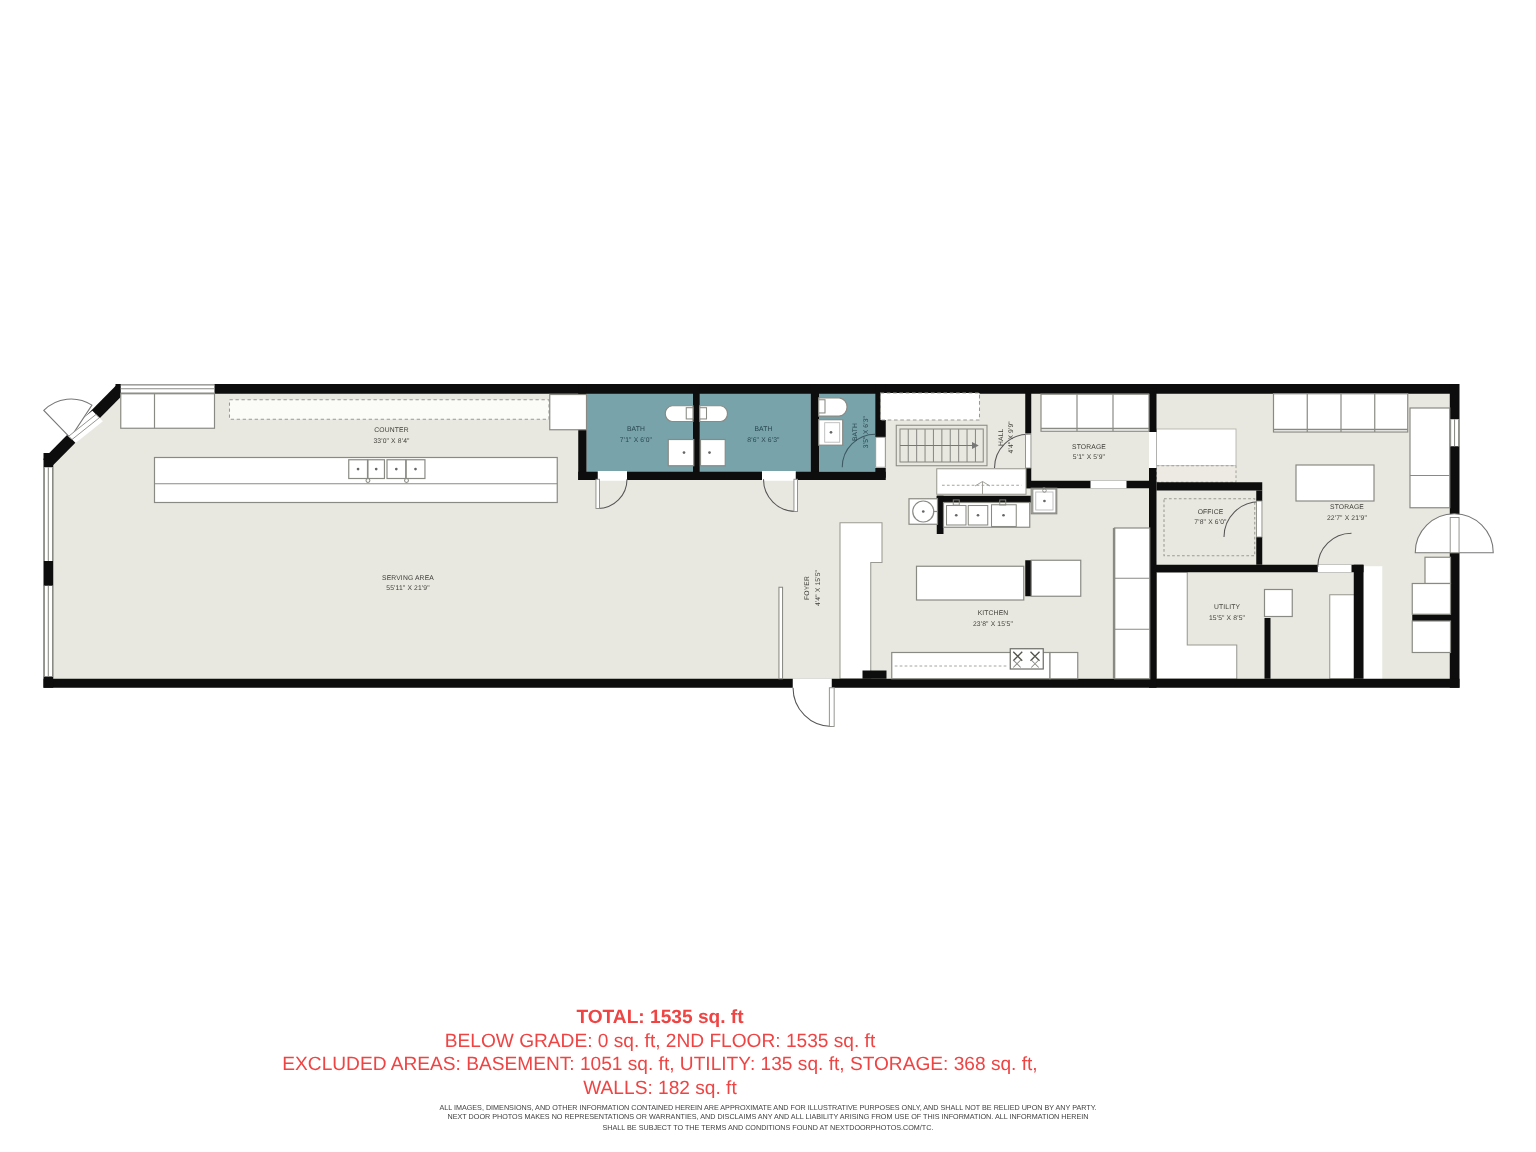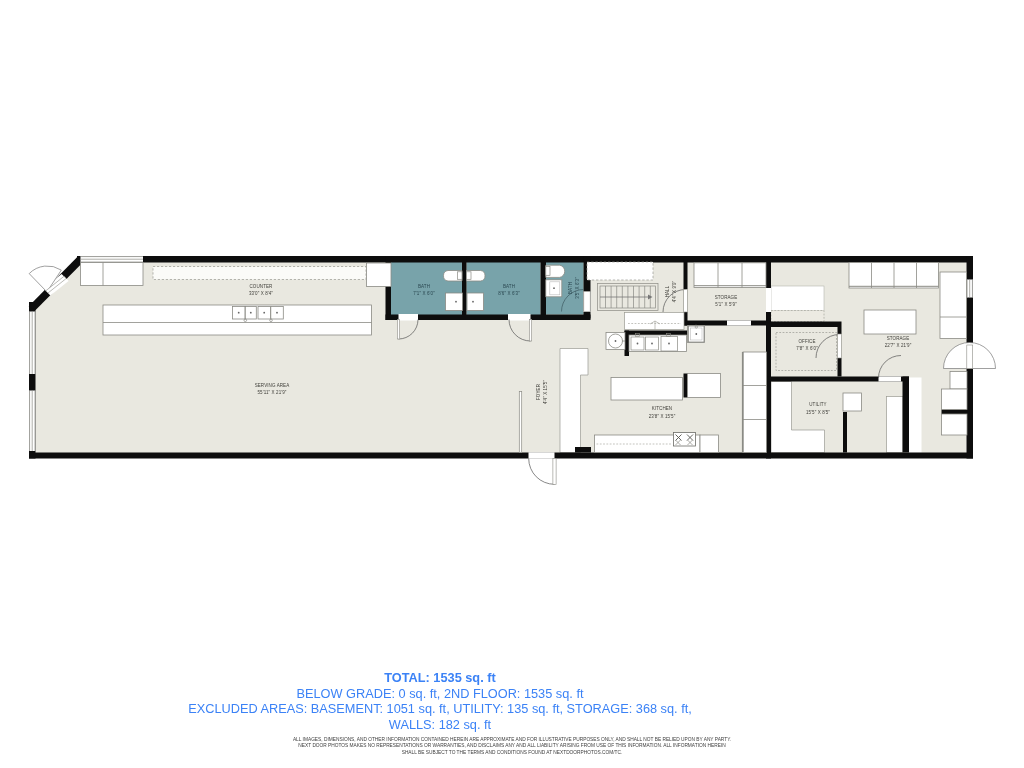--- a/index.html
+++ b/index.html
@@ -1,18 +1,18 @@
 <!DOCTYPE html>
 <html><head>
 <meta charset="utf-8">
 <style>
   html,body{margin:0;padding:0;background:#ffffff;}
   #page{position:relative;width:1024px;height:768px;background:#ffffff;overflow:hidden;font-family:"Liberation Sans",sans-serif;}
   #plan{position:absolute;left:0;top:0;}
-  .sum{position:absolute;left:0;top:670px;width:880px;text-align:center;color:#3b82f6;font-size:12.75px;line-height:15.5px;}
+  .sum{position:absolute;left:0;top:670px;width:880px;text-align:center;color:#ef4444;font-size:12.75px;line-height:15.5px;}
   .sum b{font-weight:bold;}
   .disc{position:absolute;left:0;top:736.5px;width:1024px;text-align:center;color:#3d3d3d;font-size:4.8px;line-height:6.6px;}
 </style>
 </head>
 <body>
 <div id="page">
 <svg id="plan" width="1024" height="768" viewBox="0 0 1024 768">
 
 <polygon points="81,259 966.5,259 966.5,453 35,453 35,308" fill="#e9e8e0"></polygon>
 

